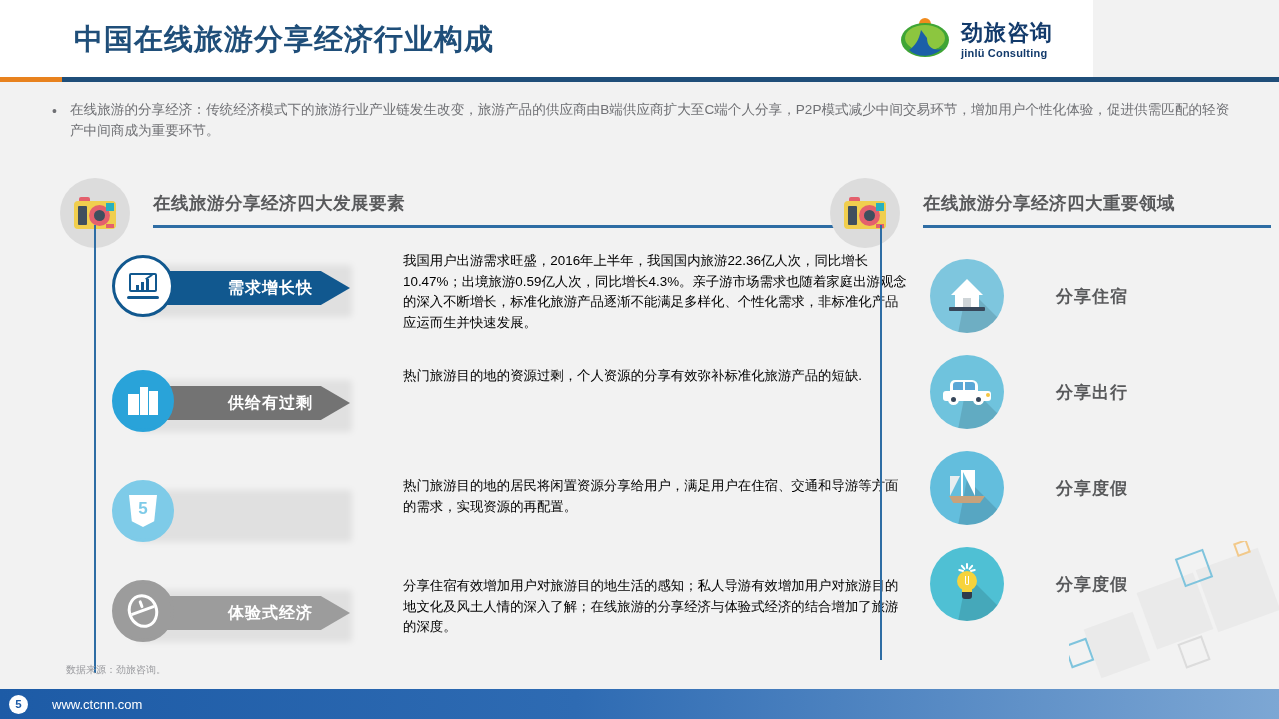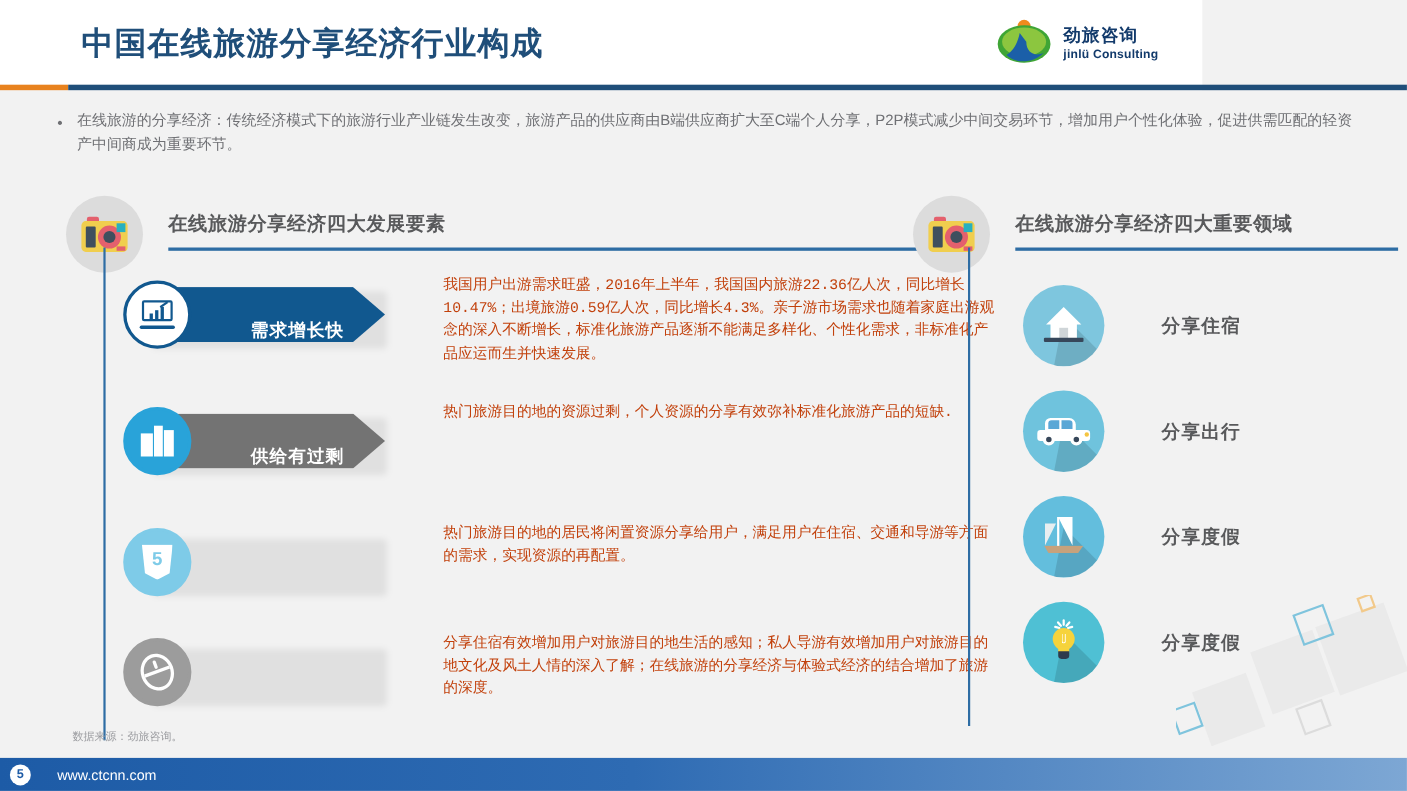--- a/index.html
+++ b/index.html
@@ -28,21 +28,21 @@
     font-size: 29px; font-weight: bold; color: #1f4e79;
     letter-spacing: 1px; white-space: nowrap;
   }
   .rule-orange { position: absolute; left: 0; top: 77px; width: 62px; height: 5px; background: #e8821e; }
   .rule-blue   { position: absolute; left: 62px; top: 77px; width: 1217px; height: 5px; background: #1f4e79; }
 
   
   .logo { position: absolute; right: 40px; top: 14px; height: 52px; display: flex; align-items: center; gap: 8px; }
   .logo-mark { position: relative; width: 54px; height: 48px; }
   .logo-text { display: flex; flex-direction: column; justify-content: center; line-height: 1; }
-  .logo-cn { font-size: 16px; font-weight: bold; color: #123a6b; letter-spacing: 1px; }
+  .logo-cn { font-size: 22px; font-weight: bold; color: #123a6b; letter-spacing: 1px; }
   .logo-en { font-size: 11px; font-weight: bold; color: #123a6b; margin-top: 4px; letter-spacing: .2px; }
 
   
   .intro { position: absolute; left: 52px; top: 99px; width: 1180px; color: #6f7074; font-size: 13.6px; line-height: 21px; }
   .intro .bullet { position: absolute; left: 0; top: 2px; color: #6f7074; font-size: 14px; }
   .intro .intro-text { display: block; padding-left: 18px; }
 
   
   .col-left  { position: absolute; left: 60px;  top: 178px; width: 800px; }
   .col-right { position: absolute; left: 830px; top: 178px; width: 420px; }
@@ -72,32 +72,32 @@
   .col-right .sec-underline { width: 348px; }
 
   
   .v-line { position: absolute; left: 94px; top: 225px; width: 2px; height: 448px; background: #2e6da4; }
   .v-line-right { position: absolute; left: 880px; top: 225px; width: 2px; height: 435px; background: #2e6da4; }
 
   
   .factor { position: absolute; left: 0; width: 800px; }
   .f-badge { position: absolute; left: 52px; top: 0; width: 240px; height: 62px; }
   .f-arrow {
-    position: absolute; left: 30px; top: 6px; width: 208px; height: 50px;
+    position: absolute; left: 30px; top: 16px; width: 208px; height: 34px;
     clip-path: polygon(0 0, 86% 0, 100% 50%, 86% 100%, 0 100%);
-    display: flex; align-items: flex-end;
+    display: flex; align-items: center;
   }
   .f-arrow span { margin-left: 86px; color: #ffffff; font-size: 16px; font-weight: bold; letter-spacing: 1px; }
   .f-circle {
     position: absolute; left: 0; top: 0; width: 62px; height: 62px; border-radius: 50%;
     background: #ffffff; display: flex; align-items: center; justify-content: center;
   }
   .f-desc {
     position: absolute; left: 343px; top: -4px; width: 505px;
-    color: #c2410c; font-size: 13.4px; line-height: 20.5px; font-family: Liberation Mono, monospace;
+    color: #000000; font-size: 13.4px; line-height: 20.5px;
   }
   .f-shadow { position: absolute; left: 26px; top: 10px; width: 214px; height: 52px; background: rgba(0,0,0,.07); border-radius: 4px; filter: blur(3px); z-index: -1; }
 
   
   .ic-laptop { position: relative; width: 32px; height: 26px; }
   .ic-laptop .screen { position: absolute; left: 2px; top: 0; width: 28px; height: 19px; border: 2.5px solid currentColor; border-radius: 2px; }
   .ic-laptop .base { position: absolute; left: 0; bottom: 0; width: 32px; height: 3.5px; background: currentColor; border-radius: 2px; }
   .ic-laptop .b1, .ic-laptop .b2, .ic-laptop .b3 { position: absolute; bottom: 9px; width: 3px; background: currentColor; }
   .ic-laptop .b1 { left: 9px;  height: 5px; }
   .ic-laptop .b2 { left: 14px; height: 8px; }
@@ -296,20 +296,23 @@
         <div class="num" style="color:#7ecbe8;">5</div>
       </div>
     </div>
   </div>
   <div class="f-desc">热门旅游目的地的居民将闲置资源分享给用户，满足用户在住宿、交通和导游等方面的需求，实现资源的再配置。</div>
 </div>
 
 <div class="factor" style="left:60px; top:580px;">
   <div class="f-badge">
     <div class="f-shadow"></div>
+    <div class="f-arrow" style="background:#9c9c9c;">
+      <span>体验式经济</span>
+    </div>
     <div class="f-circle" style="border:3px solid #9c9c9c; background:#9c9c9c;">
       <div class="ic-mouse">
         <div class="shell"></div>
           <div class="wheel"></div>
           <div class="div"></div>
       </div>
     </div>
   </div>
   <div class="f-desc">分享住宿有效增加用户对旅游目的地生活的感知；私人导游有效增加用户对旅游目的地文化及风土人情的深入了解；在线旅游的分享经济与体验式经济的结合增加了旅游的深度。</div>
 </div>

